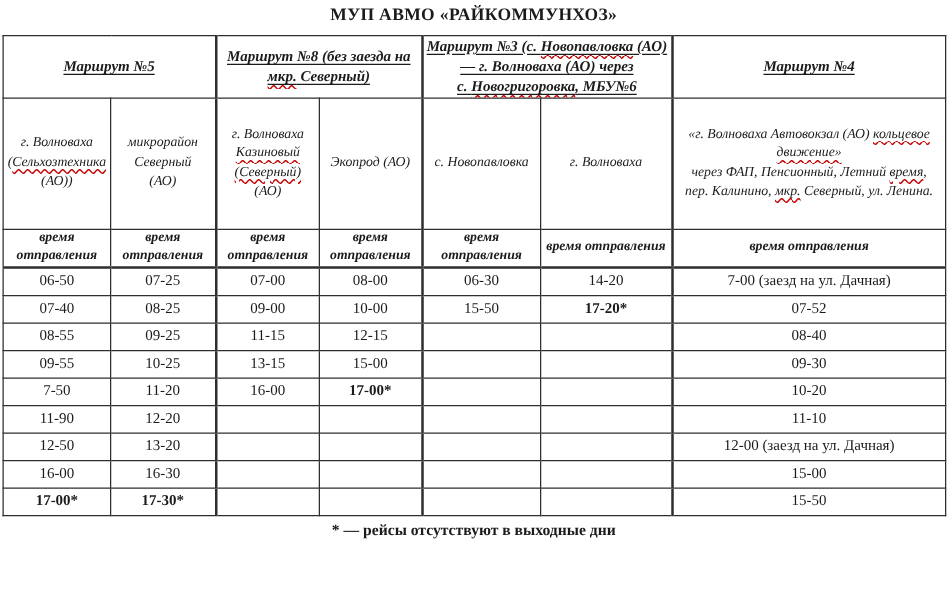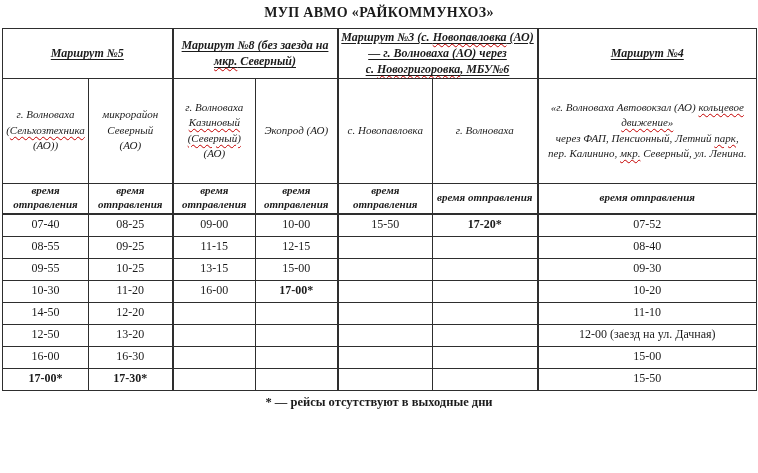--- a/index.html
+++ b/index.html
@@ -56,30 +56,39 @@
           <td class="gl" colspan="2"><span class="u"><span>Маршрут №3 (с. </span><span class="sp">Новопавловка</span><span> (АО)</span><br><span>— г. Волноваха (АО) через</span><br><span>с. </span><span class="sp">Новогригоровка</span><span>, МБУ№6</span></span></td>
           <td class="gl" colspan="1"><span class="u"><span>Маршрут №4</span></span></td>
         </tr>
         <tr class="r-station">
           <td><span>г. Волноваха</span><br><span>(</span><span class="sp">Сельхозтехника</span><br><span>(АО))</span></td>
           <td><span>микрорайон</span><br><span>Северный</span><br><span>(АО)</span></td>
           <td class="gl"><span>г. Волноваха</span><br><span class="sp">Казиновый</span><br><span class="sp">(Северный)</span><br><span>(АО)</span></td>
           <td><span>Экопрод (АО)</span></td>
           <td class="gl"><span>с. Новопавловка</span></td>
           <td><span>г. Волноваха</span></td>
-          <td class="gl"><span>«г. Волноваха Автовокзал (АО) </span><span class="sp">кольцевое</span><br><span class="sp">движение»</span><br><span>через ФАП, Пенсионный, Летний </span><span class="sp">парк</span><span>,</span><br><span>пер. Калинино, </span><span class="sp">мкр.</span><span> Северный, ул. Ленина.</span></td>
+          <td class="gl"><span>«г. Волноваха Автовокзал (АО) </span><span class="sp">кольцевое</span><br><span class="sp">движение»</span><br><span>через ФАП, Пенсионный, Летний </span><span class="sp">время</span><span>,</span><br><span>пер. Калинино, </span><span class="sp">мкр.</span><span> Северный, ул. Ленина.</span></td>
         </tr>
         <tr class="r-time">
           <td>время отправления</td>
           <td>время отправления</td>
           <td class="gl">время отправления</td>
           <td>время отправления</td>
           <td class="gl">время отправления</td>
           <td>время отправления</td>
           <td class="gl">время отправления</td>
+        </tr>
+        <tr>
+          <td class="data">06-50</td>
+          <td class="data">07-25</td>
+          <td class="gl data">07-00</td>
+          <td class="data">08-00</td>
+          <td class="gl data">06-30</td>
+          <td class="data">14-20</td>
+          <td class="gl data">7-00 (заезд на ул. Дачная)</td>
         </tr>
         <tr>
           <td class="data">07-40</td>
           <td class="data">08-25</td>
           <td class="gl data">09-00</td>
           <td class="data">10-00</td>
           <td class="gl data">15-50</td>
           <td class="data"><span class="b">17-20*</span></td>
           <td class="gl data">07-52</td>
         </tr>
@@ -95,30 +104,30 @@
         <tr>
           <td class="data">09-55</td>
           <td class="data">10-25</td>
           <td class="gl data">13-15</td>
           <td class="data">15-00</td>
           <td class="gl data"></td>
           <td class="data"></td>
           <td class="gl data">09-30</td>
         </tr>
         <tr>
-          <td class="data">10-30</td>
+          <td class="data">7-50</td>
           <td class="data">11-20</td>
           <td class="gl data">16-00</td>
           <td class="data"><span class="b">17-00*</span></td>
           <td class="gl data"></td>
           <td class="data"></td>
           <td class="gl data">10-20</td>
         </tr>
         <tr>
-          <td class="data">14-50</td>
+          <td class="data">11-90</td>
           <td class="data">12-20</td>
           <td class="gl data"></td>
           <td class="data"></td>
           <td class="gl data"></td>
           <td class="data"></td>
           <td class="gl data">11-10</td>
         </tr>
         <tr>
           <td class="data">12-50</td>
           <td class="data">13-20</td>

